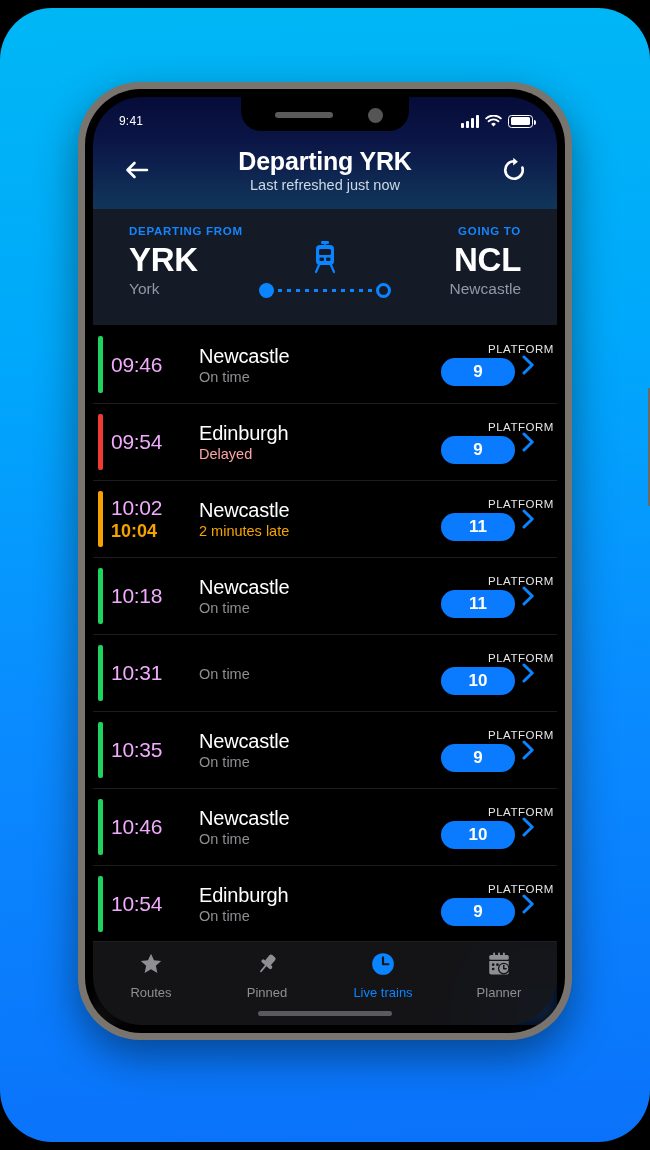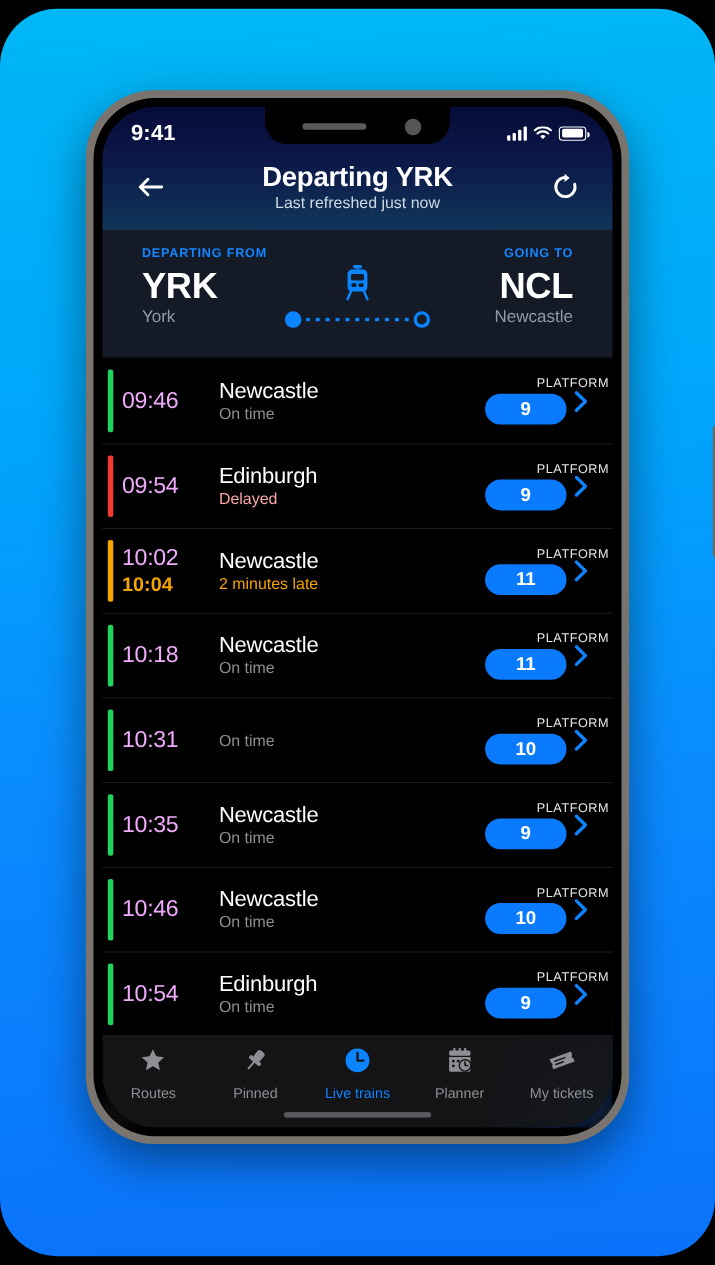--- a/index.html
+++ b/index.html
@@ -50,21 +50,21 @@
   
   .app-header {
     position:relative; z-index:5;
     background:linear-gradient(180deg,#060c38 0%,#0b1647 40%,#11365a 100%);
     padding-top:4px;
   }
   .statusbar {
     height:40px; display:flex; align-items:center; justify-content:space-between;
     padding:0 24px 0 26px; color:#fff;
   }
-  .sb-time { font-size:20px; font-weight:bold; letter-spacing:.2px; }
+  .sb-time { font-size:12px; font-weight:normal; letter-spacing:.2px; }
   .sb-right { display:flex; align-items:center; gap:6px; }
   .bars { display:flex; align-items:flex-end; gap:2px; height:13px; }
   .bars i { display:block; width:3px; background:#fff; border-radius:1px; }
   .bars i:nth-child(1){height:5px;} .bars i:nth-child(2){height:7px;}
   .bars i:nth-child(3){height:10px;} .bars i:nth-child(4){height:13px;}
   .batt { width:25px; height:13px; border:1.6px solid #fff; border-radius:3.5px; position:relative; }
   .batt:after { content:""; position:absolute; right:-4px; top:4px; width:2px; height:5px; background:#fff; border-radius:0 2px 2px 0; }
   .batt i { position:absolute; left:1.6px; top:1.6px; bottom:1.6px; width:19px; background:#fff; border-radius:1.6px; }
 
   .navbar { display:flex; align-items:center; padding:6px 22px 16px;gap:16px; }
@@ -408,28 +408,19 @@
                   <path d="M3 9.2h18V20a1.6 1.6 0 0 1-1.6 1.6H4.6A1.6 1.6 0 0 1 3 20z" fill="#8e8e93"></path>
                   <circle cx="6.6" cy="12.6" r="1.25" fill="#161618"></circle>
                   <circle cx="10.6" cy="12.6" r="1.25" fill="#161618"></circle>
                   <circle cx="6.6" cy="16.6" r="1.25" fill="#161618"></circle>
                   <circle cx="16.4" cy="16.2" r="5.4" fill="#161618"></circle>
                   <circle cx="16.4" cy="16.2" r="4.2" fill="#8e8e93"></circle>
                   <path d="M16.4 13.4v2.9h2.2" stroke="#161618" stroke-width="1.4" fill="none" stroke-linecap="round" stroke-linejoin="round"></path>
                 </svg></span>
               <span class="tl">Planner</span>
             </div>
-            <div class="tab">
-              <span><svg width="26" height="26" viewBox="0 0 24 24">
-                  <g transform="rotate(-20 12 12)">
-                    <path d="M2.5 7.5h19v3.2a1.4 1.4 0 0 0 0 2.6v3.2h-19v-3.2a1.4 1.4 0 0 0 0-2.6z" fill="#8e8e93"></path>
-                    <path d="M6 10.6h9M6 13.4h6.5" stroke="#161618" stroke-width="1.3" stroke-linecap="round"></path>
-                  </g>
-                </svg></span>
-              <span class="tl">My tickets</span>
-            </div>
           </div>
         <div class="home-ind"></div>
 
       </div>
     </div>
   </div>
 </div>
 
 </body></html>

